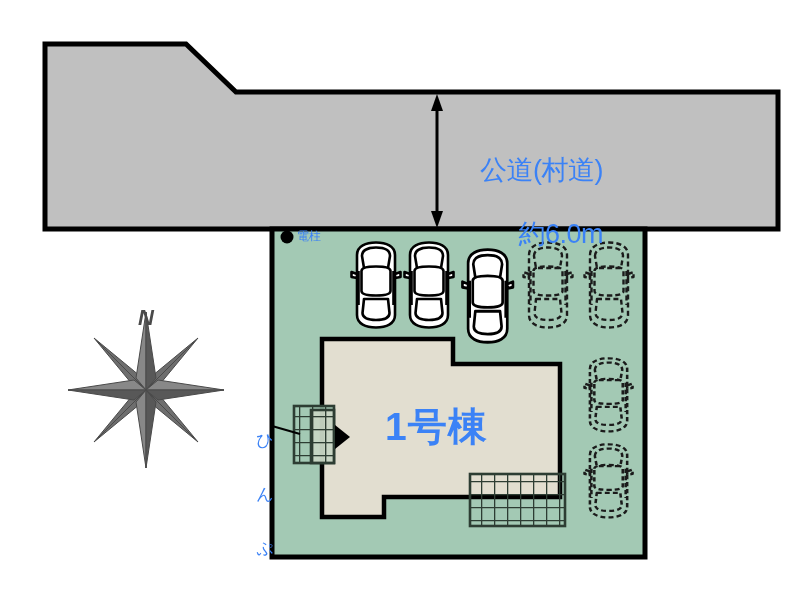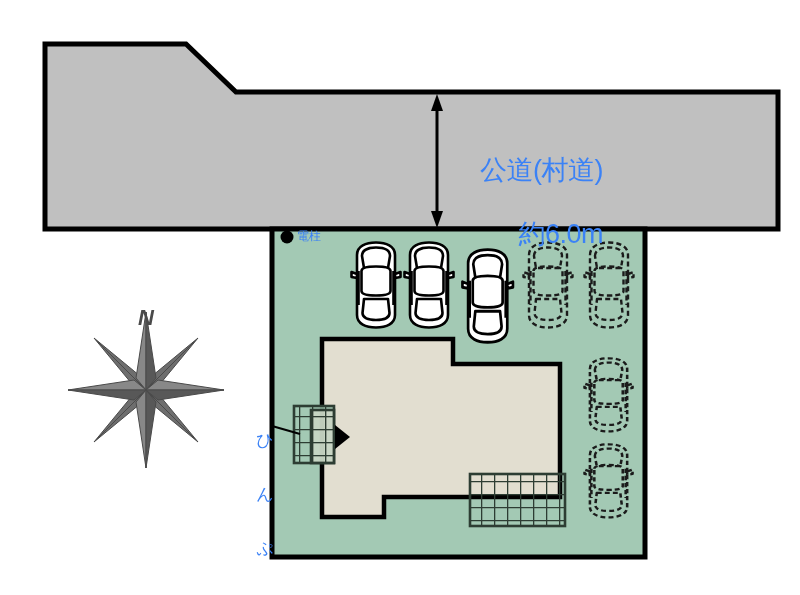--- a/index.html
+++ b/index.html
@@ -198,20 +198,21 @@
     </g>
   </svg>
 
   <div class="lbl" id="road-label">
     <span>公道(村道)</span>
     <span class="l2">約6.0m</span>
   </div>
 
   <div class="lbl" id="pole-label">電柱</div>
 
+  <div class="lbl" id="building-label">1号棟</div>
 
   <div class="lbl" id="hinpun-label">
     <span>ひ</span>
     <span>ん</span>
     <span>ぷ</span>
     <span>ん</span>
   </div>
 
   <div class="lbl" id="north-label">N</div>
 

